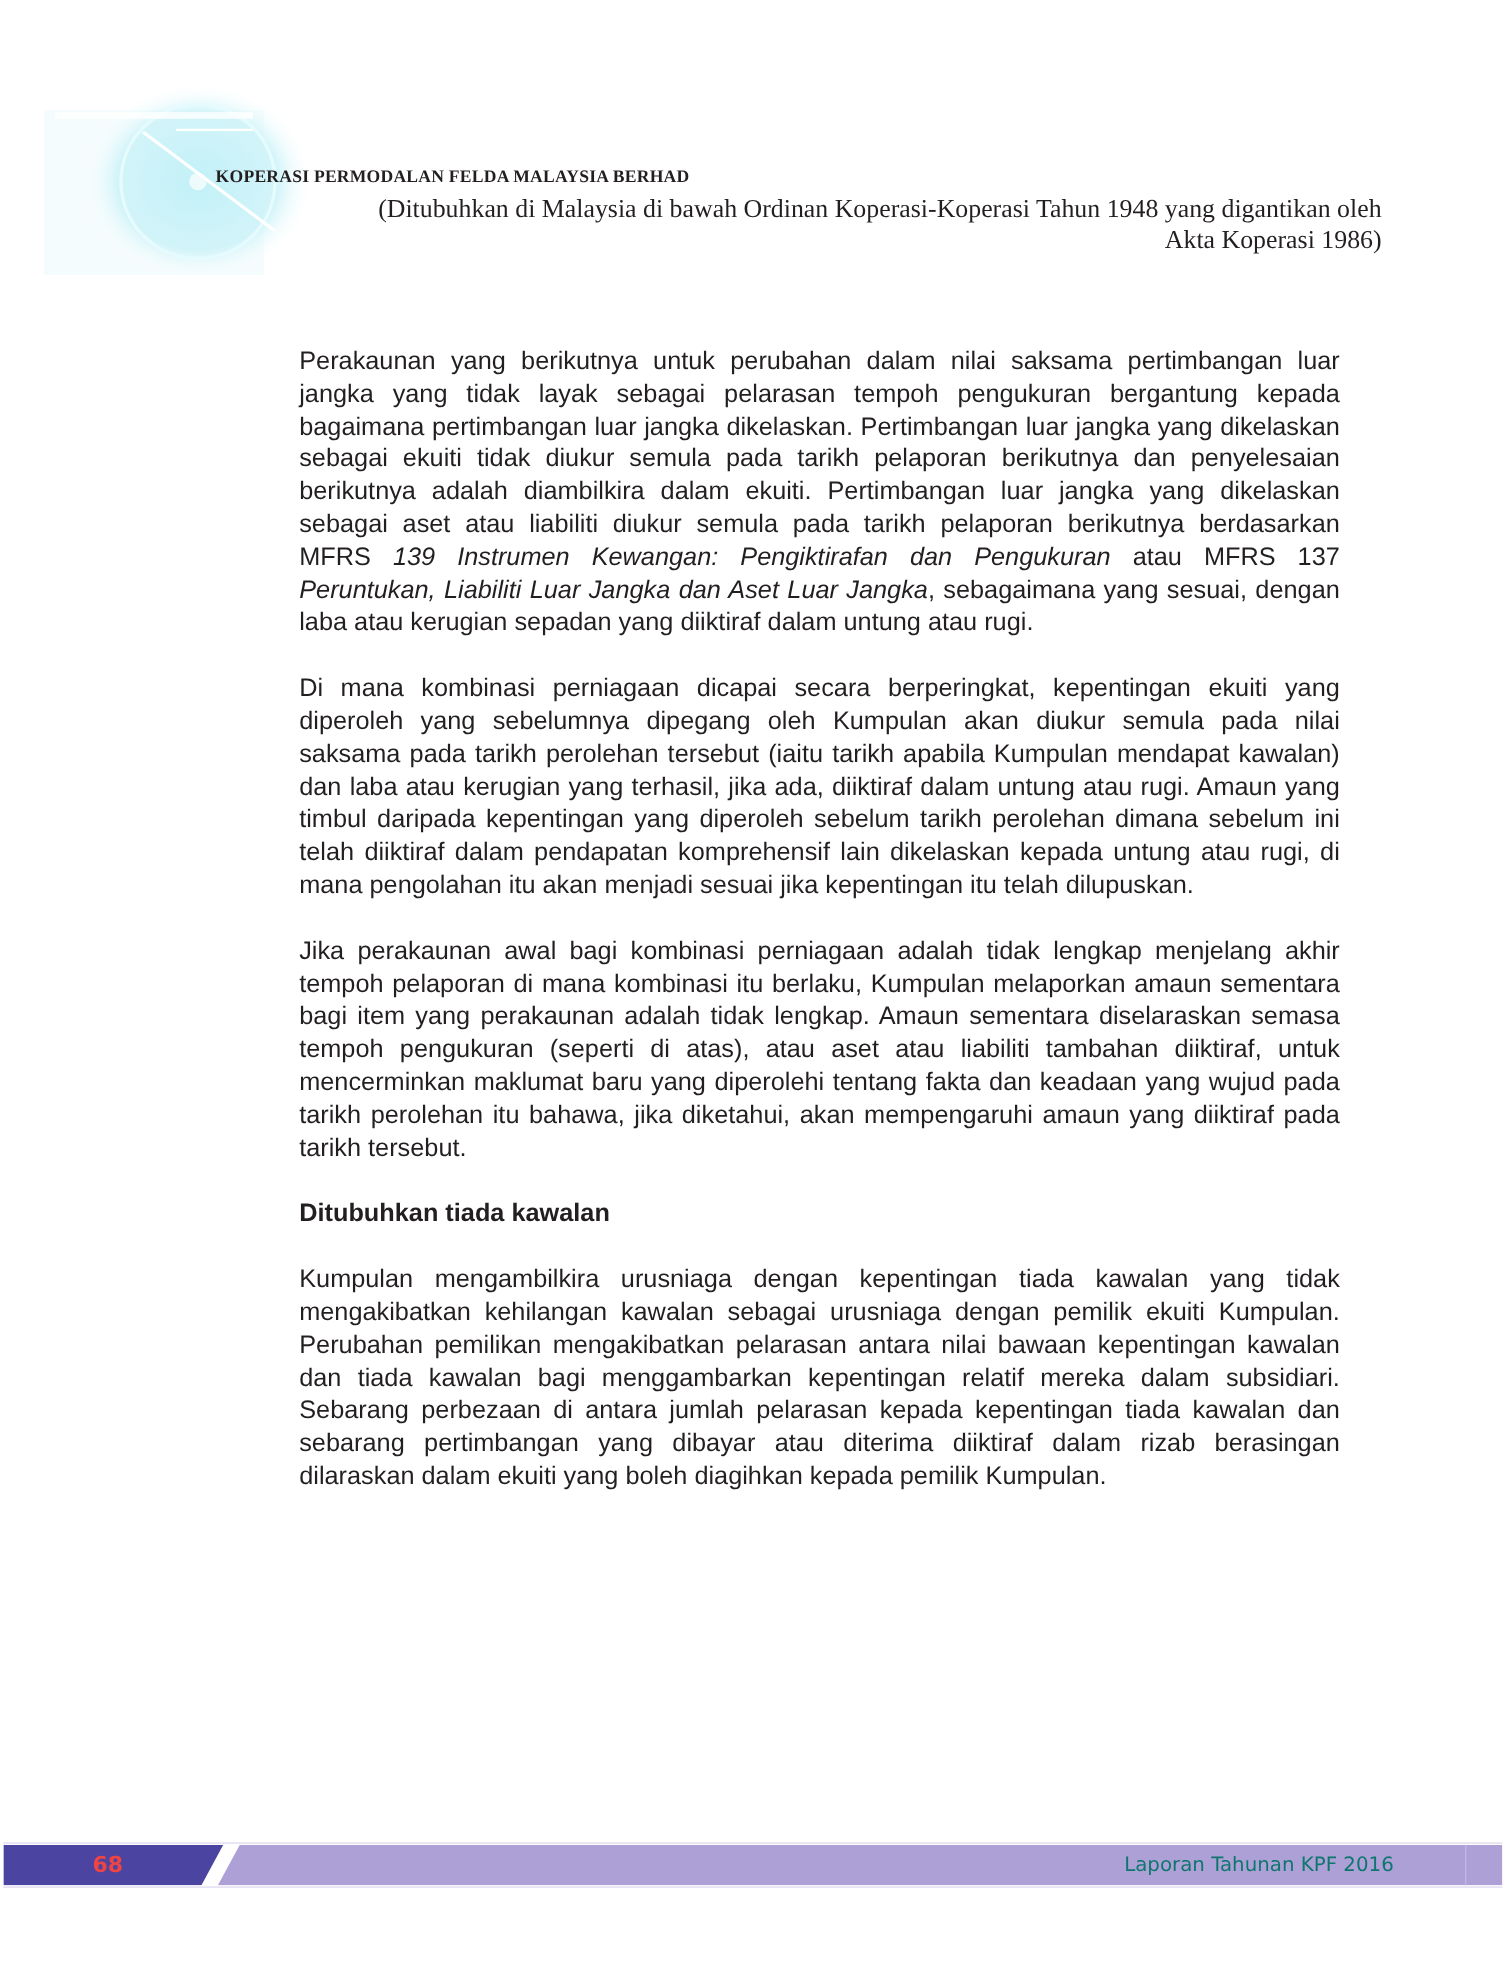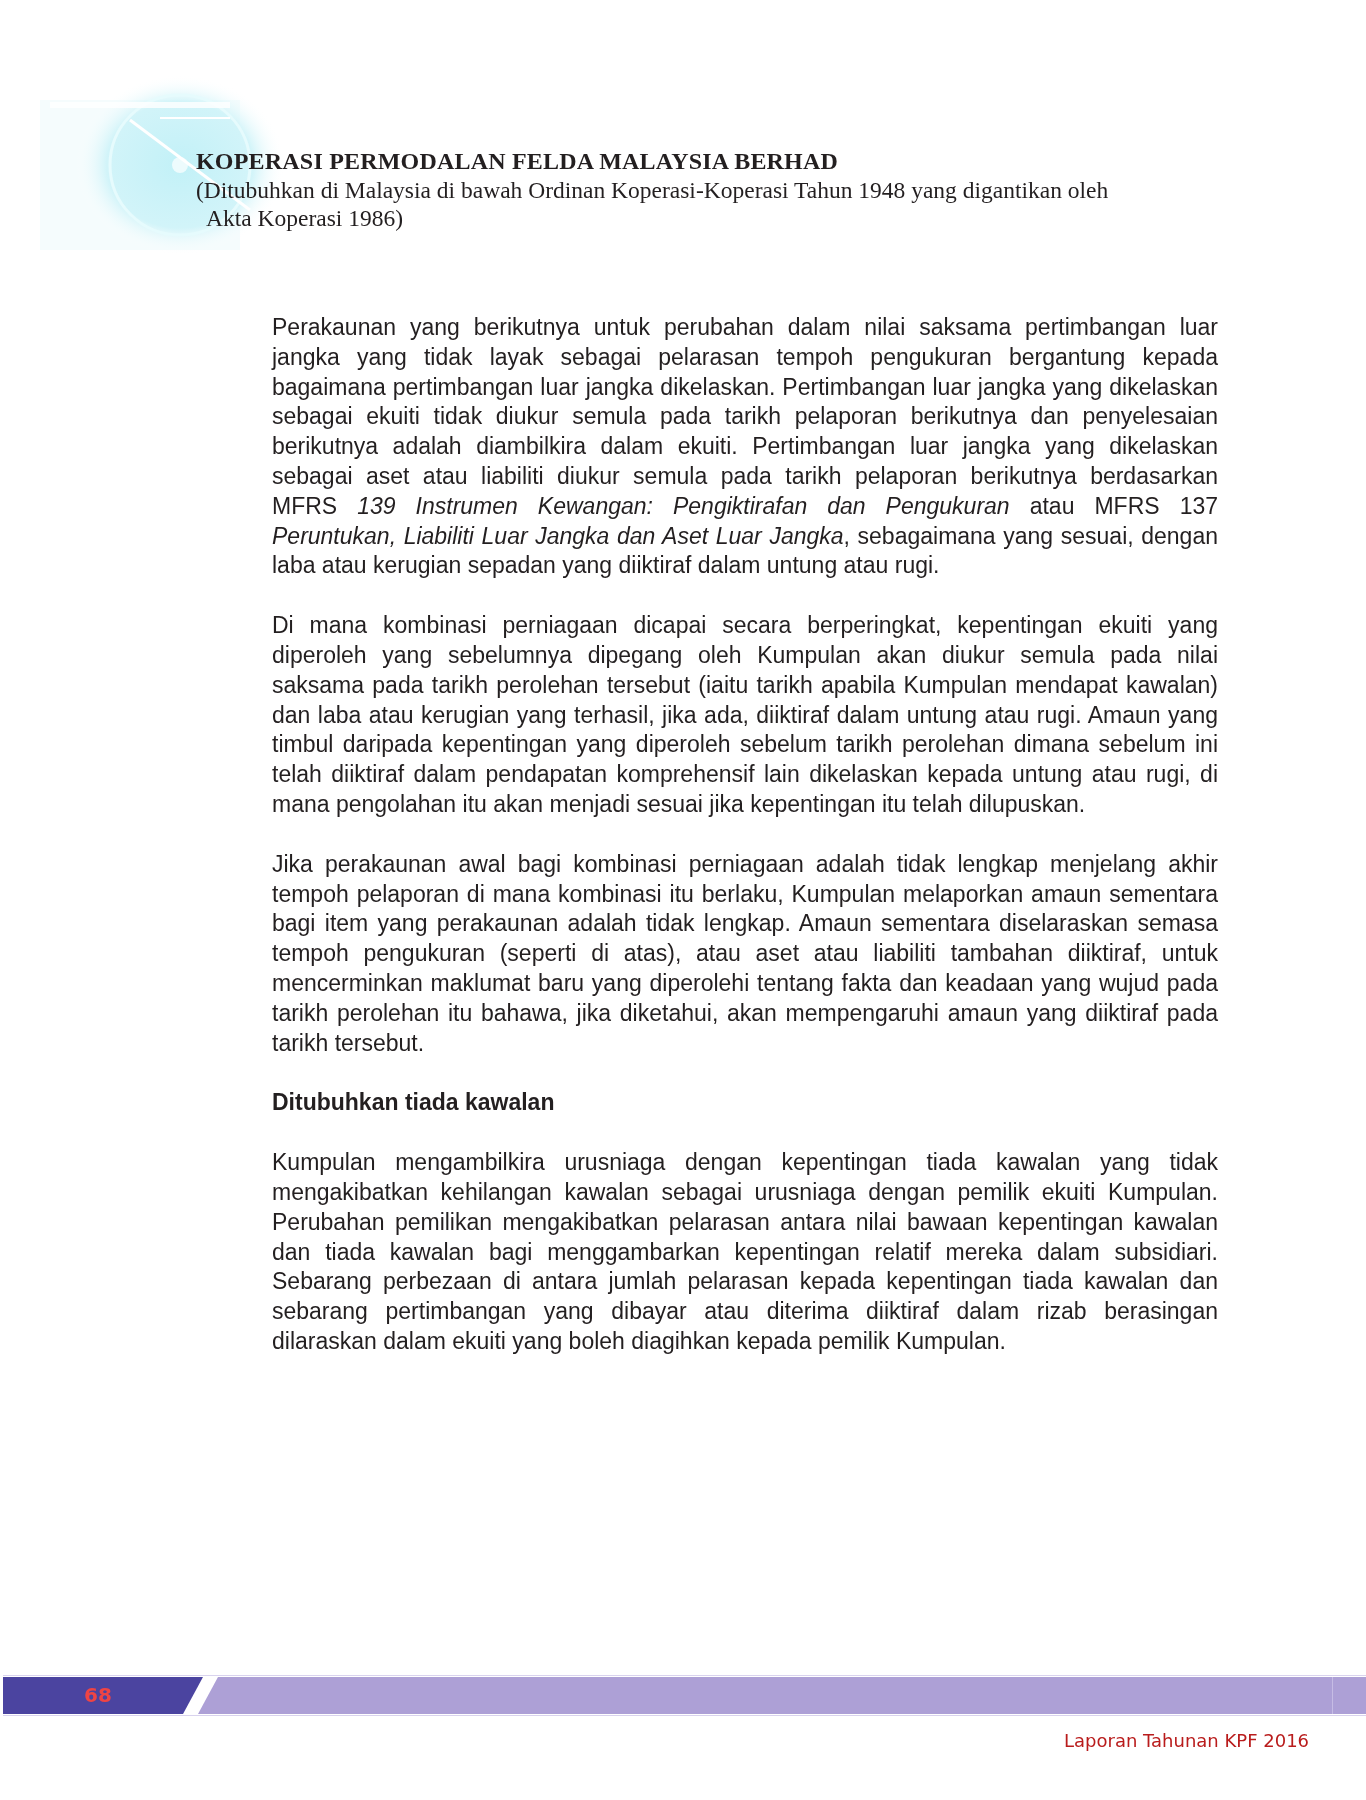--- a/index.html
+++ b/index.html
@@ -1,39 +1,39 @@
 <!DOCTYPE html>
 <html><head>
 <meta charset="utf-8">
 <style>
   html, body { margin: 0; padding: 0; background: #ffffff; }
   body { width: 1366px; height: 1800px; position: relative; overflow: hidden; }
   .deco { position: absolute; left: 30px; top: 40px; width: 260px; height: 230px; }
   .hdr { position: absolute; left: 196px; top: 146px; width: 1060px; color: #231f20;
          font-family: "Liberation Serif", serif; }
-  .hdr-title { font-size: 24px; font-weight: bold; line-height: 30px; letter-spacing: 0.2px; }
-  .hdr-sub { font-size: 23.5px; line-height: 28px; }
+  .hdr-title { font-size: 16px; font-weight: bold; line-height: 30px; letter-spacing: 0.2px; }
+  .hdr-sub { font-size: 23.5px; line-height: 28px; text-align: right; }
   .body { position: absolute; left: 272px; top: 313px; width: 946px; color: #231f20;
           font-family: Liberation Sans, sans-serif; font-size: 23px; line-height: 29.8px; }
   .body p { margin: 0; text-align: justify; }
   .p-gap { height: 30px; }
   .heading { font-weight: bold; font-size: 23px; line-height: 29.8px; margin: 0; }
   .footer { position: absolute; left: 0; top: 1677px; width: 1366px; height: 37px; }
   .footer-dark { position: absolute; left: 3px; top: 0; width: 200px; height: 37px;
                  background: #4b44a0; clip-path: polygon(0 0, 100% 0, 90% 100%, 0 100%); }
   .footer-light { position: absolute; left: 198px; top: 0; width: 1168px; height: 37px;
                   background: #ada0d6; clip-path: polygon(20px 0, 100% 0, 100% 100%, 0 100%); }
   .footer-sep { position: absolute; left: 1332px; top: 0; width: 1px; height: 37px; background: #c6bce4; }
   .footer-line-top, .footer-line-bot { position: absolute; left: 3px; width: 1363px; height: 1px; background: #d9d3ee; }
   .footer-line-top { top: -2px; } .footer-line-bot { top: 38px; }
   .page-num { position: absolute; left: 3px; top: 0; width: 190px; height: 37px; line-height: 37px;
               text-align: center; color: #ef4444; font-family: "DejaVu Sans", sans-serif;
               font-weight: bold; font-size: 20px; }
-  .report-title { position: absolute; left: 1064px; top: 0; height: 37px; line-height: 37px;
-                  color: #b91c1c; font-family: "DejaVu Sans", sans-serif; font-size: 18px; margin-top: 45px; }
+  .report-title { position: absolute; left: 1022px; top: 0; height: 37px; line-height: 37px;
+                  color: #0f766e; font-family: "DejaVu Sans", sans-serif; font-size: 18px; }
 </style>
 </head>
 <body>
 
 <svg class="deco" viewBox="0 0 260 230">
   <defs>
     <radialGradient id="glow" cx="50%" cy="50%" r="50%">
       <stop offset="0%" stop-color="#bff0f7" stop-opacity="0.95"></stop>
       <stop offset="70%" stop-color="#c9f2f8" stop-opacity="0.8"></stop>
       <stop offset="100%" stop-color="#ffffff" stop-opacity="0"></stop>

